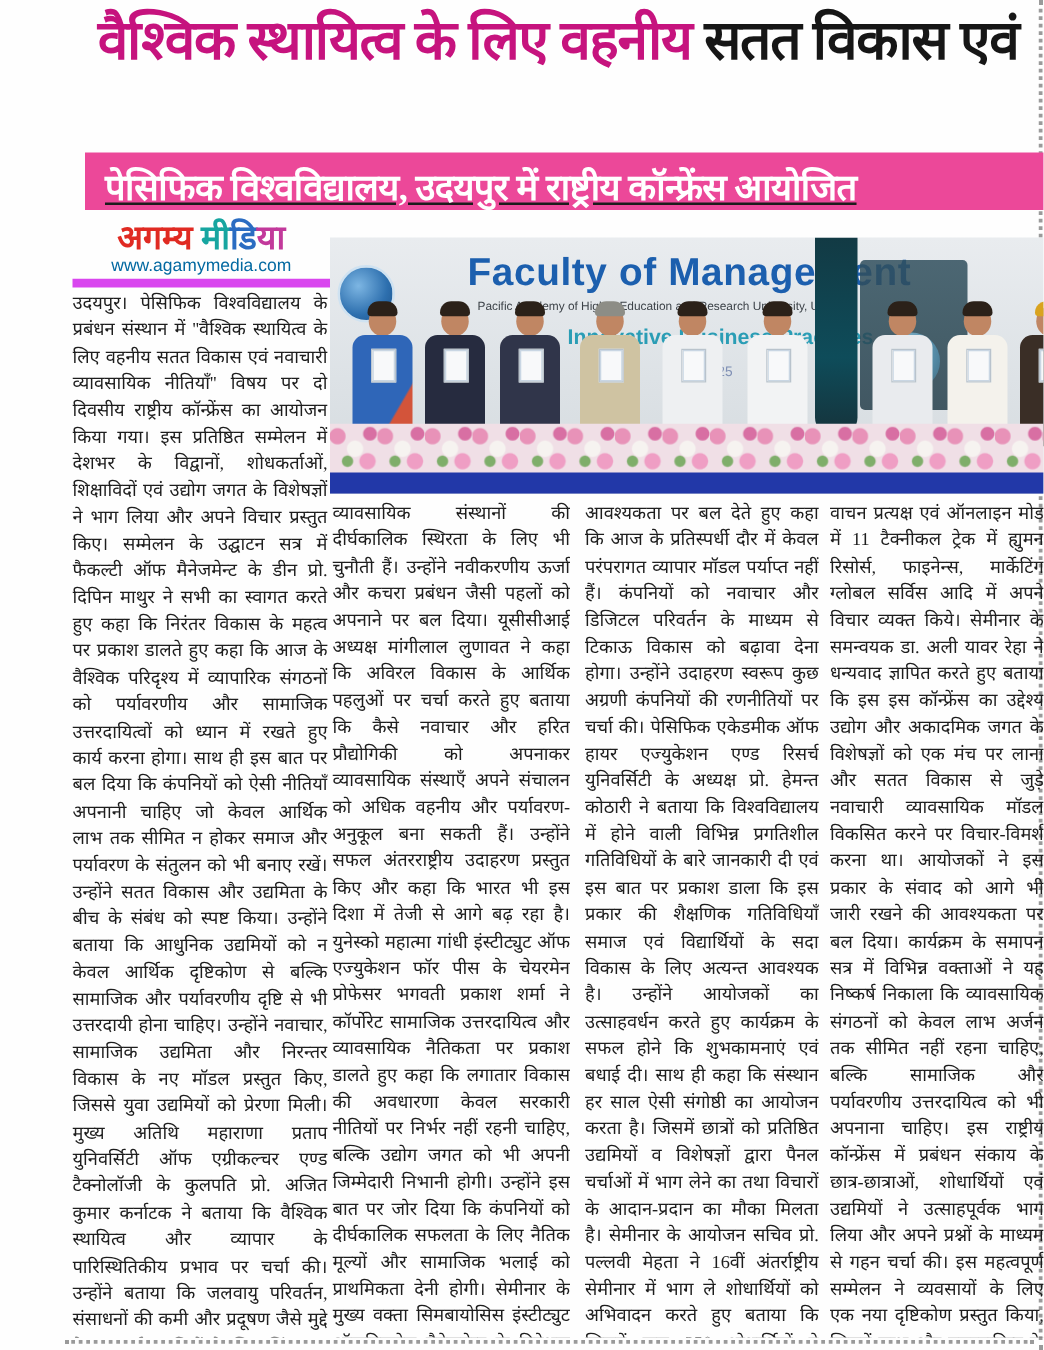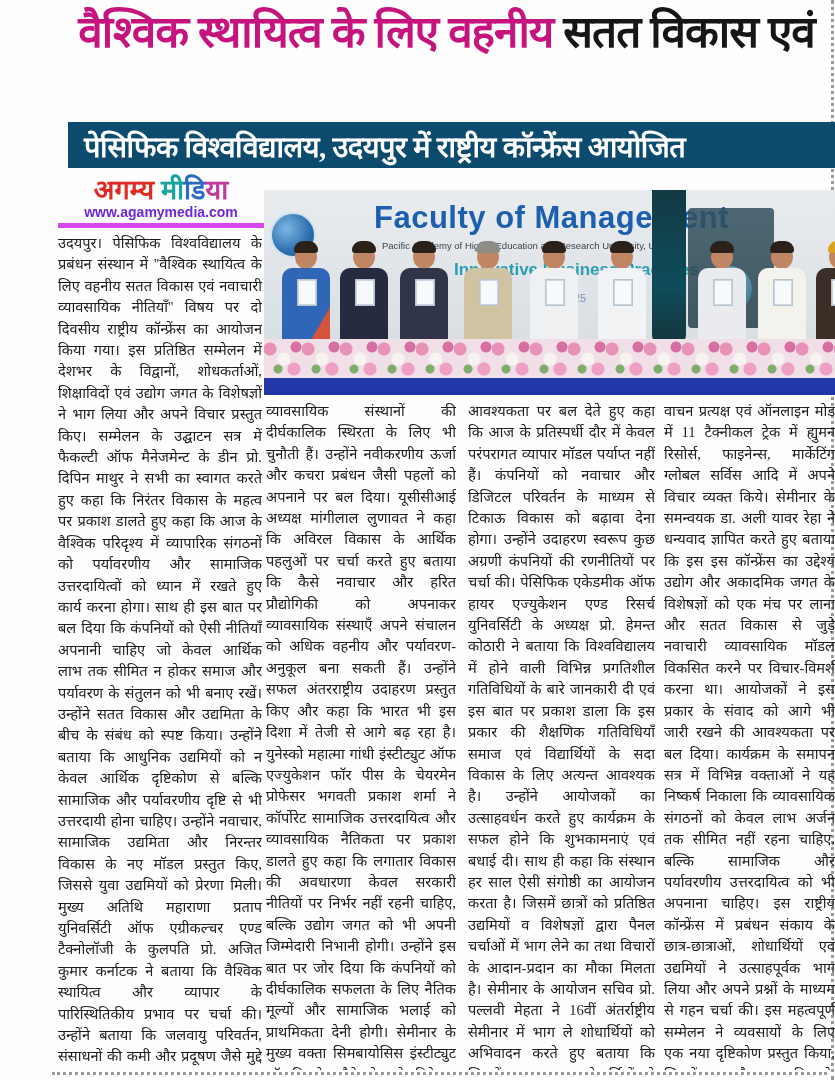--- a/index.html
+++ b/index.html
@@ -6,33 +6,33 @@
   .page{position:relative;width:835px;height:1080px;background:#fefefe;overflow:hidden;
         font-family:"Liberation Serif", serif;color:#1c1c1c;}
   .vrule{position:absolute;top:0;bottom:0;right:1px;border-right:3px dotted #9a9a9a;}
   .hrule-bottom{position:absolute;left:52px;right:8px;top:1072px;border-top:3px dotted #9a9a9a;}
 
   
   .headline{position:absolute;left:60px;top:6px;width:773px;text-align:center;
             font-weight:bold;font-size:44px;line-height:1.22;letter-spacing:-1px;}
   .headline .hl{color:#c6137e;}
   .headline .blk{color:#161616;}
-  .subhead-bar{position:absolute;left:68px;top:122px;width:767px;height:46px;background:#0c4a6e;
-               display:flex;align-items:center;padding-left:16px;box-sizing:border-box;}
+  .subhead-bar{position:absolute;left:68px;top:122px;width:767px;height:46px;background:#ec4899;
+               display:flex;align-items:flex-end;padding-left:16px;box-sizing:border-box;text-decoration:underline;}
   .subhead-bar span{color:#ffffff;font-weight:bold;font-size:29px;letter-spacing:-0.5px;}
 
   
   .logo-block{position:absolute;left:58px;top:176px;width:206px;text-align:center;
-              border-bottom:5px solid #d946ef;padding-bottom:3px;}
+              border-bottom:7px solid #d946ef;padding-bottom:3px;}
   .logo-name{font-weight:bold;font-size:27px;line-height:28px;}
   .logo-red{color:#e02a22;}
   .logo-teal{color:#16a5a0;}
   .logo-blue{color:#2a6cc2;}
   .logo-pink{color:#c2399b;}
-  .logo-site{font-family:"Liberation Sans", sans-serif;font-weight:bold;font-size:14px;color:#6d28d9;}
+  .logo-site{font-family:"Liberation Sans", sans-serif;font-weight:normal;font-size:14px;color:#0369a1;}
 
   
   .photo{position:absolute;left:264px;top:190px;width:571px;height:205px;overflow:hidden;
          background:linear-gradient(180deg,#e9ecef 0%,#dde2e6 55%,#d4dade 100%);}
   .banner-logo{position:absolute;left:6px;top:22px;width:42px;height:42px;border-radius:50%;
                background:radial-gradient(circle at 35% 35%, #7db6e3 0%, #2d6fae 60%, #1b4f86 100%);
                border:2px solid #cfe2f1;}
   .banner-title{position:absolute;left:110px;top:10px;font-family:"Liberation Sans", sans-serif;
                 font-weight:bold;font-size:31px;color:#1c5fae;letter-spacing:0.5px;}
   .banner-sub{position:absolute;left:118px;top:50px;font-family:"Liberation Sans", sans-serif;

